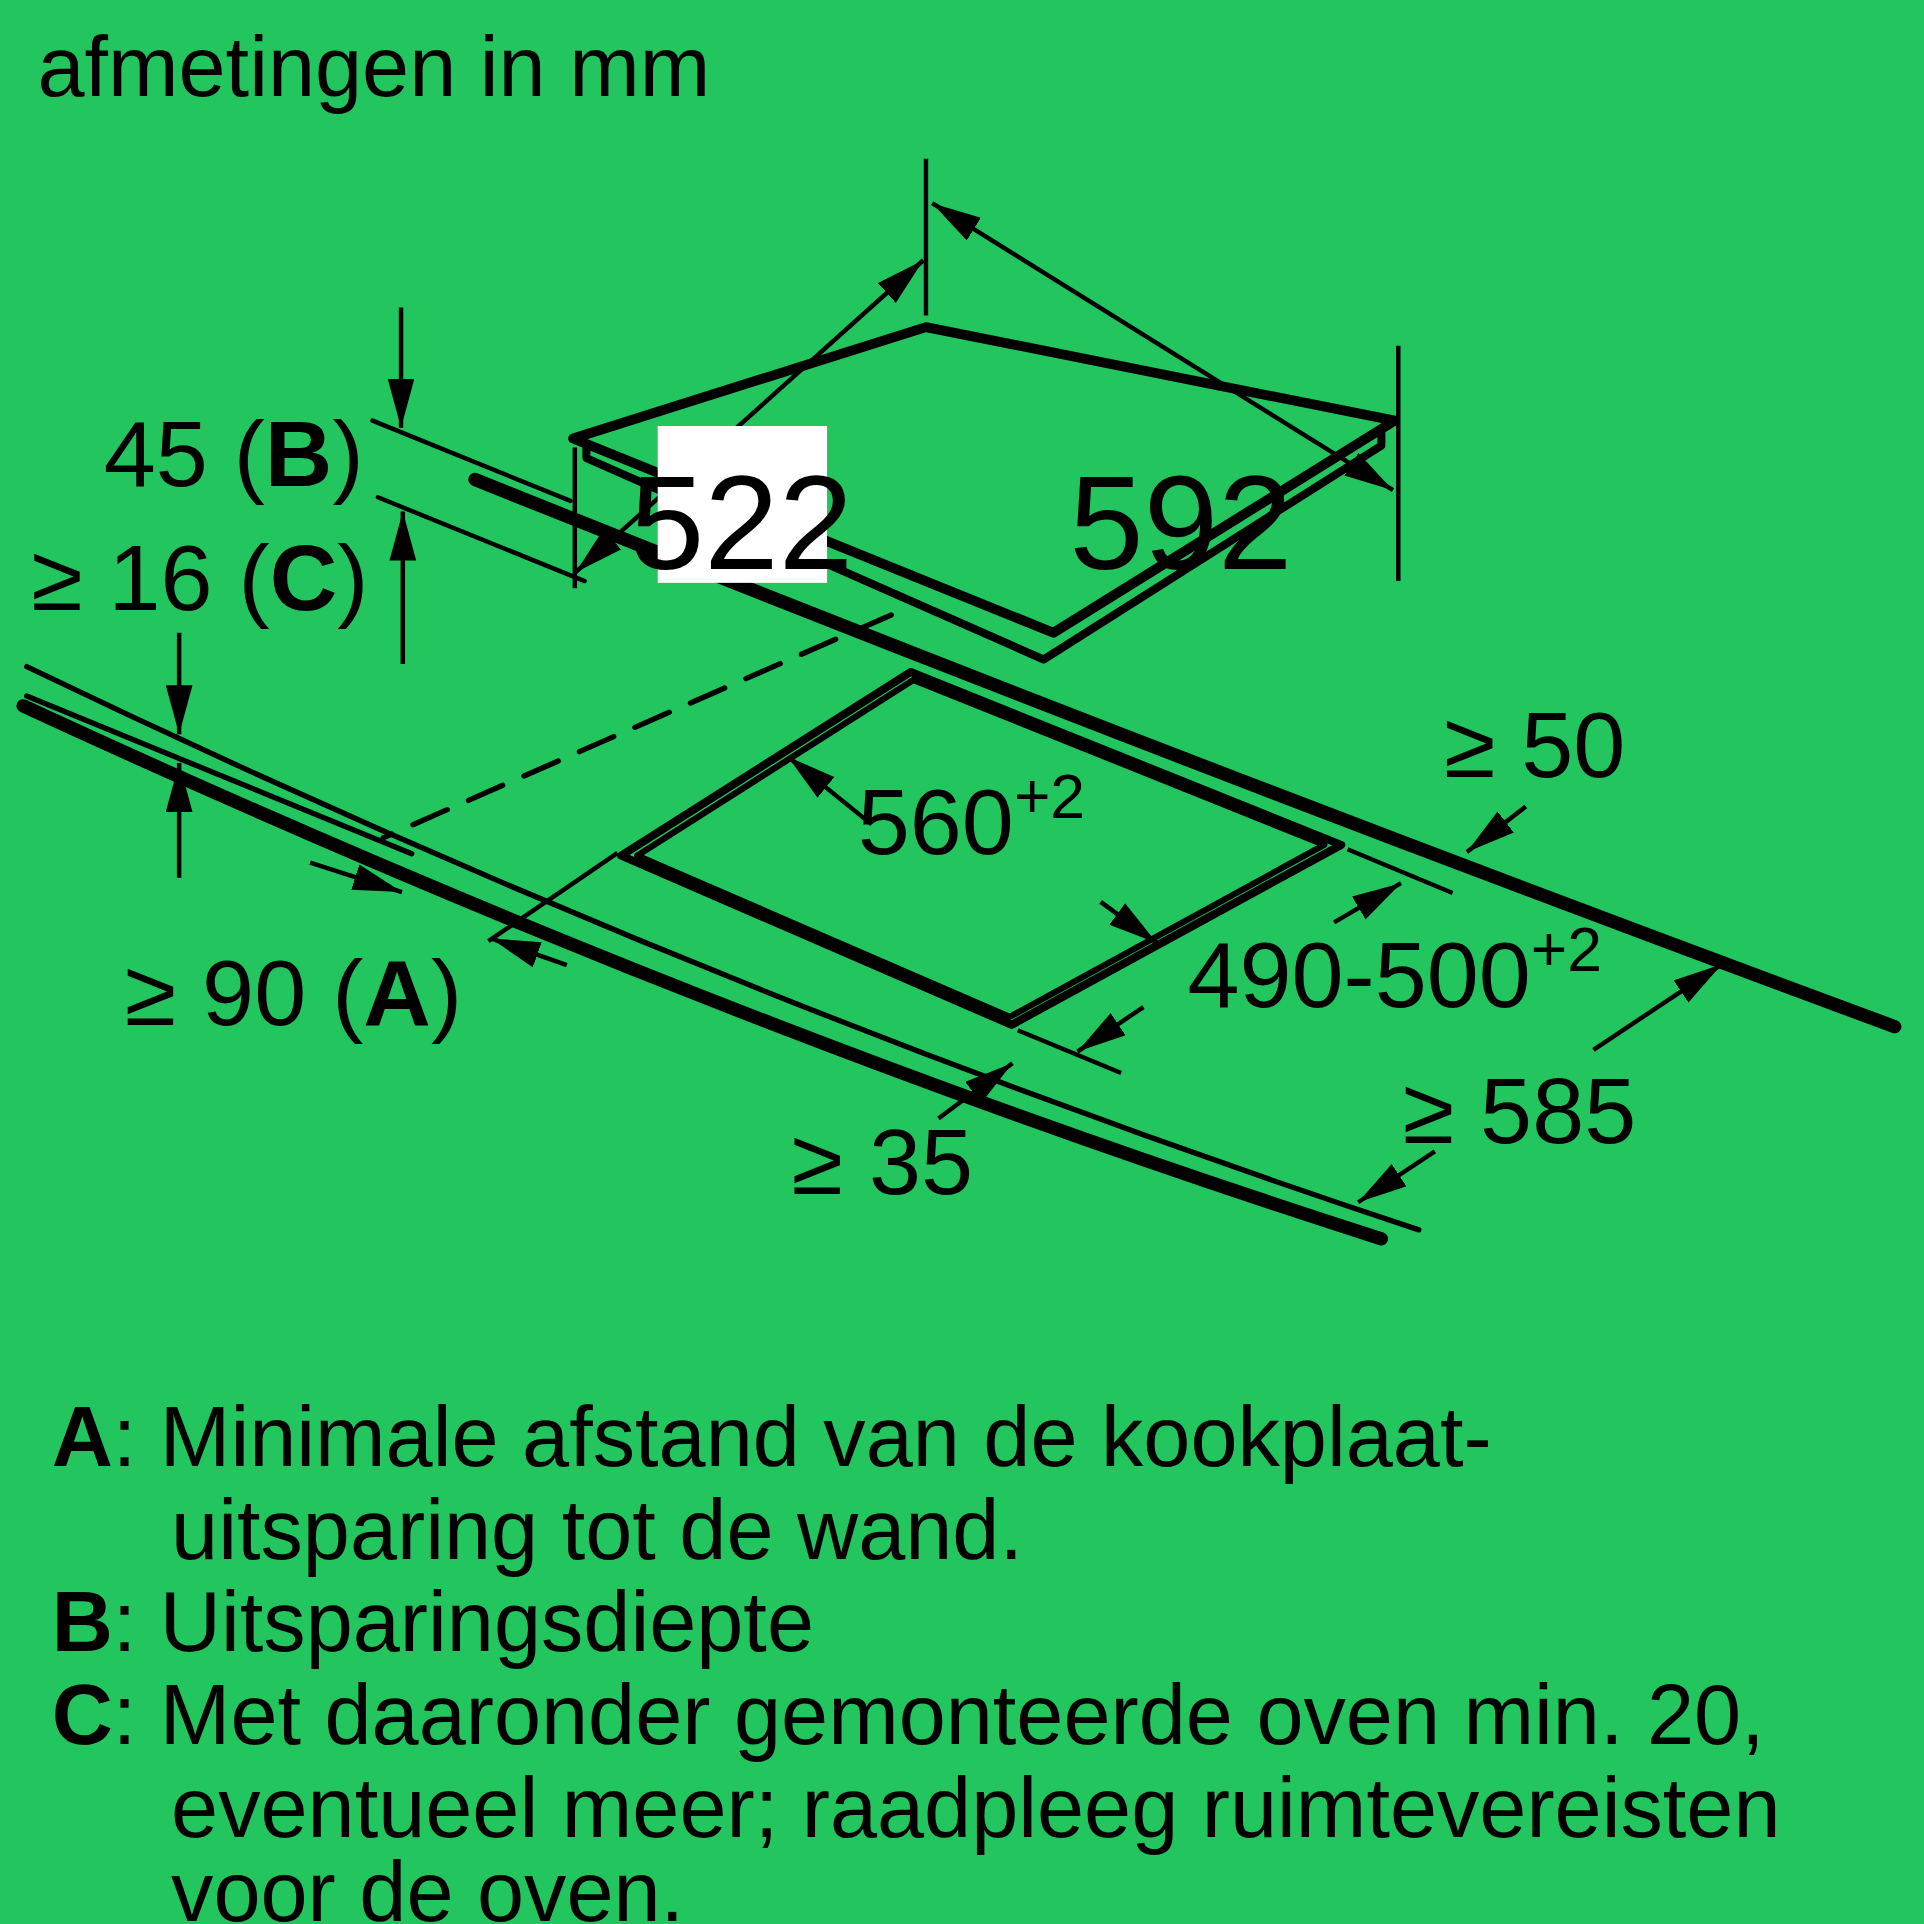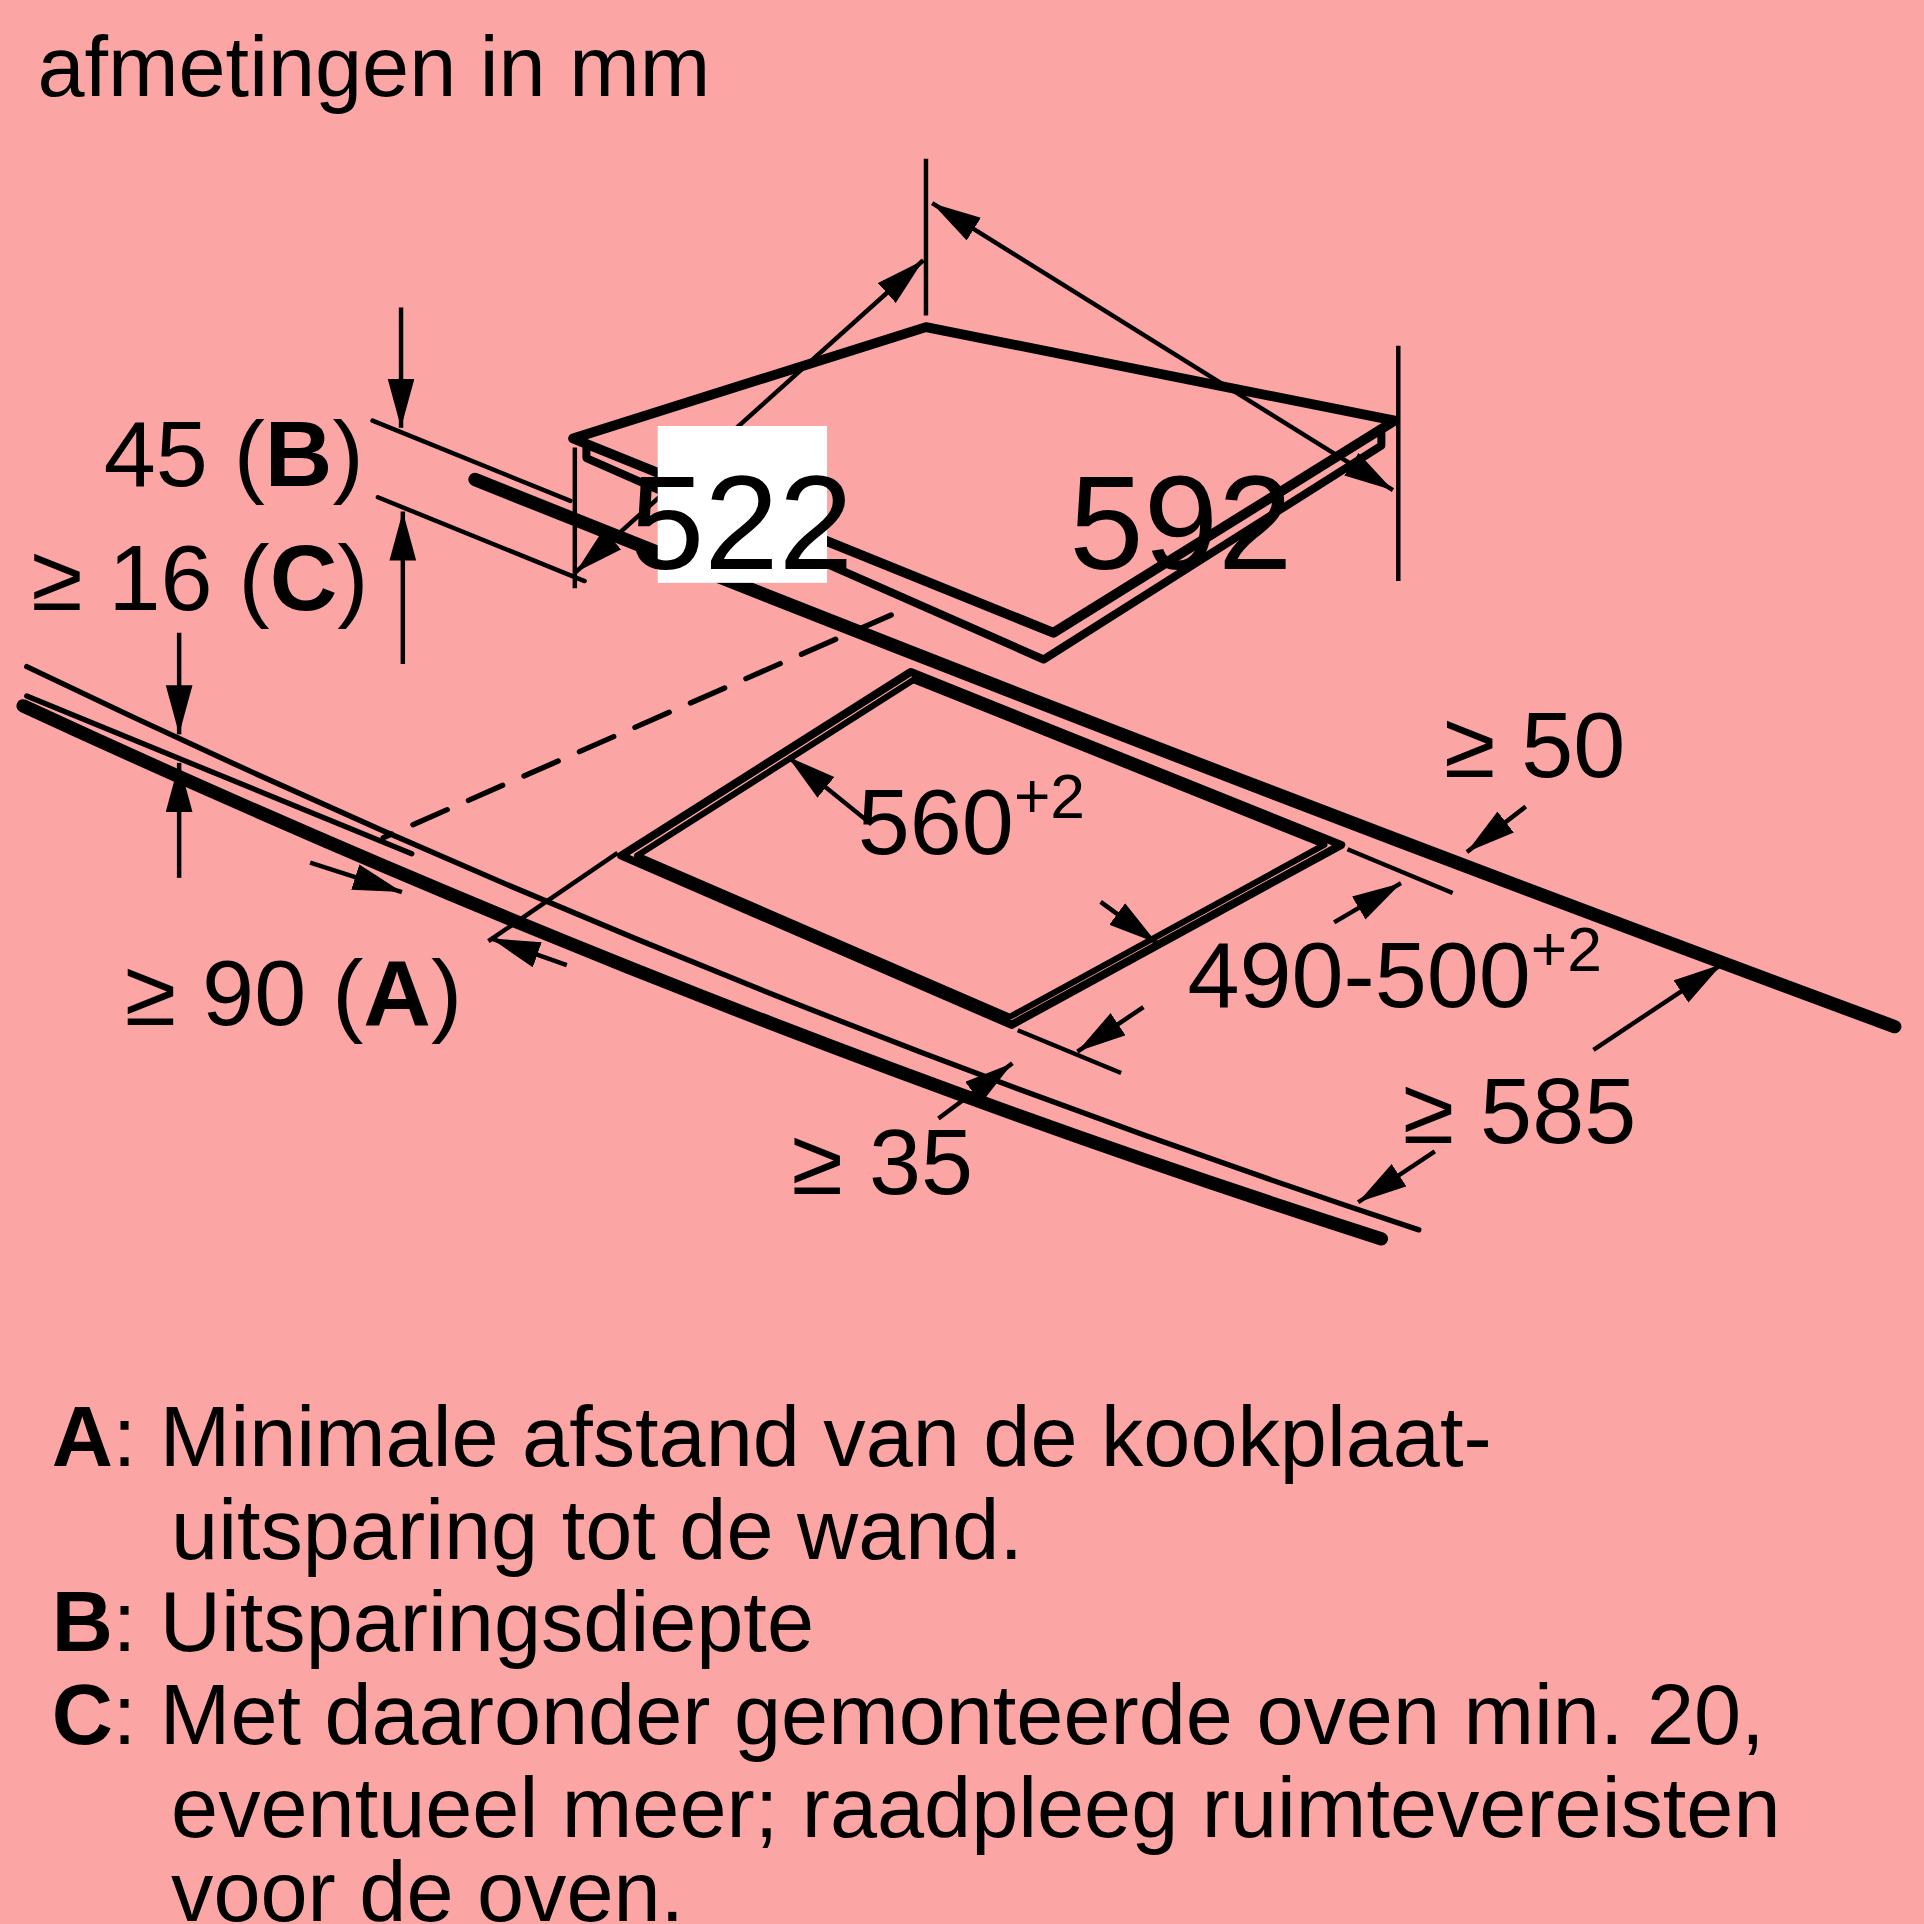--- a/index.html
+++ b/index.html
@@ -1,16 +1,16 @@
 <!DOCTYPE html>
 <html style="font-size:14.3px"><head>
 <meta charset="utf-8">
 <style>
   html,body{margin:0;padding:0;background:#ffffff;}
-  .stage{position:relative;width:1925px;height:1925px;background:#fca5a5;overflow:hidden;}
+  .stage{position:relative;width:1925px;height:1925px;background:#22c55e;overflow:hidden;}
   svg{display:block;}
   text{font-family:"Liberation Sans", sans-serif; fill:#000;}
   .t-title{font-size:95px;}
   .t-dim-big{font-size:150px;}
   .t-dim{font-size:105px;}
   .t-sup{font-size:70px;}
   .t-legend{font-size:95px;}
   .b{font-weight:bold;}
   .ln{stroke:#000;fill:none;}
   .w5{stroke-width:5px;}

